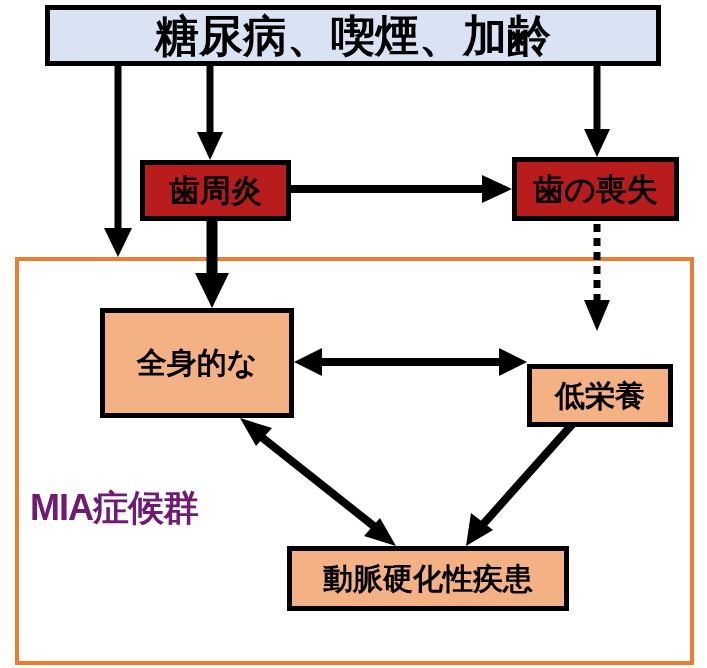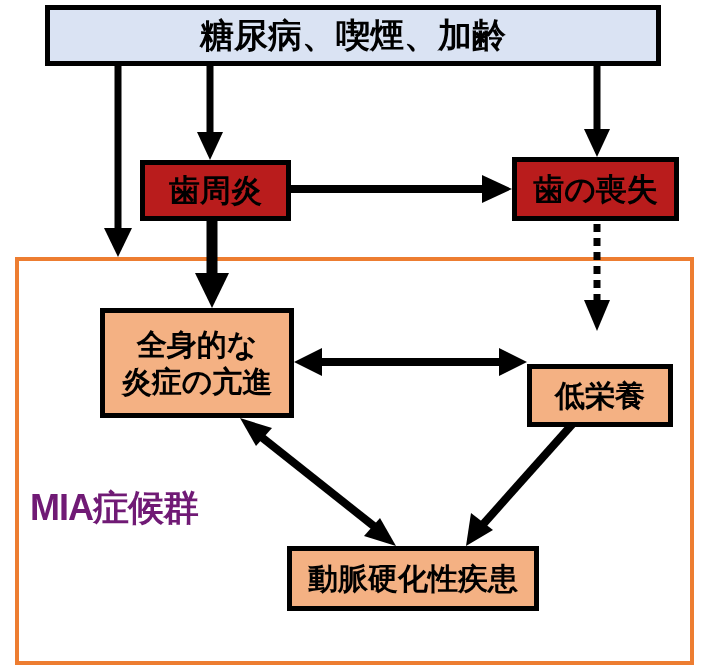--- a/index.html
+++ b/index.html
@@ -1,28 +1,28 @@
 <!DOCTYPE html>
 <html><head>
 <meta charset="utf-8">
 <style>
   html, body { margin: 0; padding: 0; background: #ffffff; }
   body { width: 707px; height: 668px; position: relative; overflow: hidden;
          font-family: "DejaVu Sans", "Liberation Sans", sans-serif; }
   .node { position: absolute; box-sizing: border-box; border: 5px solid #000;
           display: flex; align-items: center; justify-content: center; text-align: center;
           font-weight: bold; color: #000; line-height: 1.25; }
-  .risk { left: 45px; top: 5px; width: 616px; height: 61px; background: #dae3f3; font-size: 34px; }
+  .risk { left: 45px; top: 5px; width: 616px; height: 61px; background: #dae3f3; font-size: 44px; }
   .cause { background: #b91c1c; font-size: 31px; }
   .syn { background: #f4b183; font-size: 30px; }
   #n-perio { left: 140px; top: 160px; width: 151px; height: 61px; }
   #n-loss { left: 512px; top: 157px; width: 167px; height: 64px; justify-content: center; }
   #n-infl { left: 100px; top: 308px; width: 194px; height: 110px; }
   #n-malnut { left: 527px; top: 331px; width: 146px; height: 63px; margin-top: 33px; }
-  #n-athero { left: 287px; top: 546px; width: 252px; height: 65px; }
+  #n-athero { left: 287px; top: 546px; width: 282px; height: 65px; }
   .frame { position: absolute; left: 15px; top: 257px; width: 679px; height: 408px;
            box-sizing: border-box; border: 4px solid #ed7d31; }
   .mia { position: absolute; left: 30px; top: 484px; font-size: 36px; font-weight: bold;
          color: #701a75; font-family: "Liberation Sans", "DejaVu Sans", sans-serif; letter-spacing: -1px; }
   svg.arrows { position: absolute; left: 0; top: 0; width: 707px; height: 668px; pointer-events: none; }
   .node span { display: block; }
 </style>
 </head>
 <body>
 
@@ -89,21 +89,20 @@
   <span>歯周炎</span>
 </div>
 
 <div class="node cause" id="n-loss">
   <span>歯の喪失</span>
 </div>
 
 <div class="node syn" id="n-infl">
   <div>
     <span>全身的な</span>
-    <span>炎症の亢進</span>
   </div>
 </div>
 
 <div class="node syn" id="n-malnut">
   <span>低栄養</span>
 </div>
 
 <div class="node syn" id="n-athero">
   <span>動脈硬化性疾患</span>
 </div>

